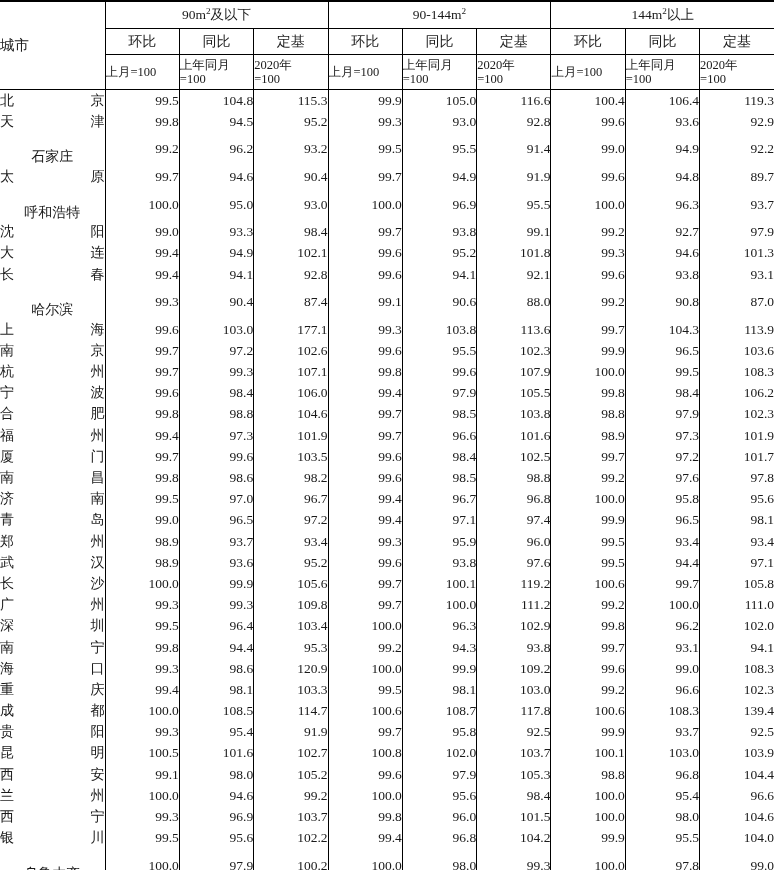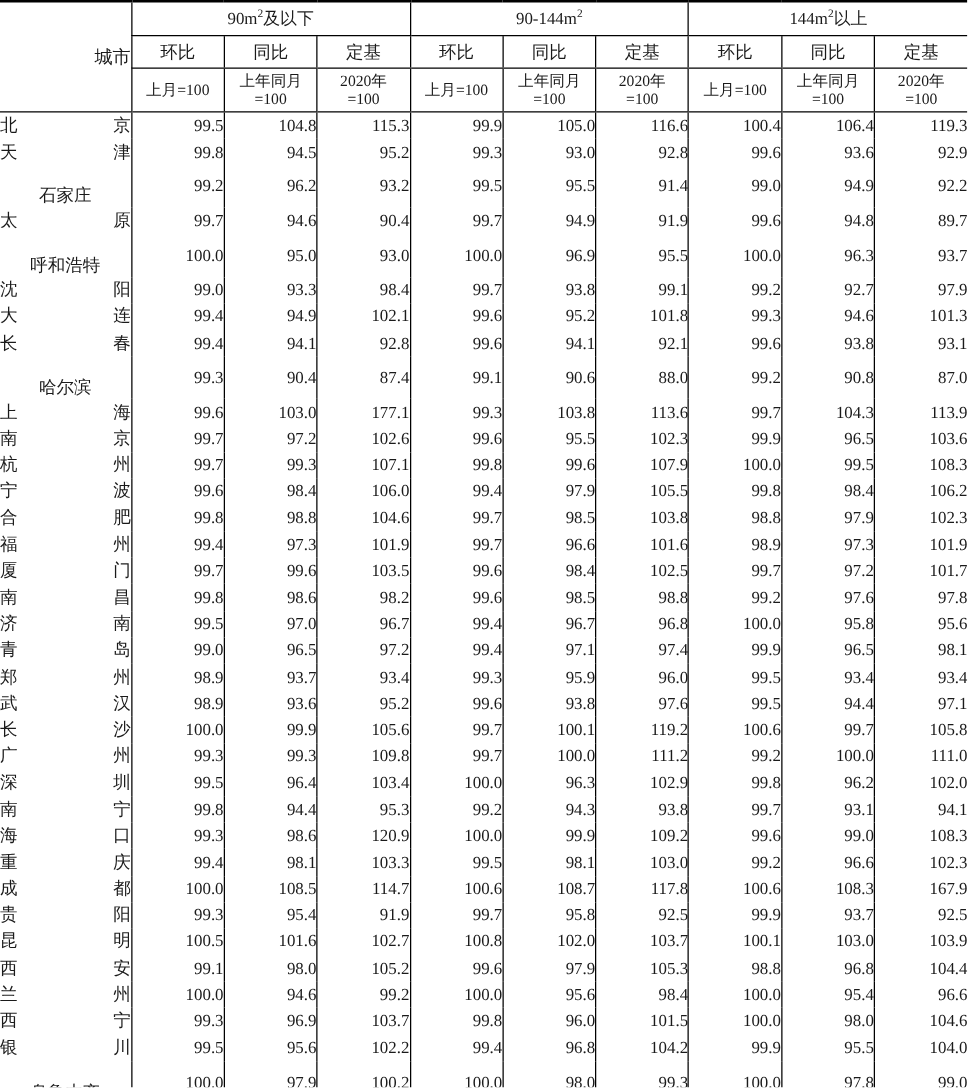--- a/index.html
+++ b/index.html
@@ -47,29 +47,29 @@
     font-size: 13.5px;
     line-height: 1.1;
   }
   .hdr-sub {
     text-align: center;
     height: 25px;
     font-size: 14px;
     margin-top: 40px;
   }
   .hdr-base {
-    text-align: center;
+    text-align: left;
     height: 34px;
     font-size: 12.5px;
     line-height: 1.12;
     padding: 0 2px;
     margin-left: 22px;
   }
   .hdr-city {
-    text-align: right;
+    text-align: left;
     font-size: 14.5px;
     vertical-align: middle;
   }
   sup {
     font-size: 0.68em;
     vertical-align: super;
     line-height: 0;
   }
 
   
@@ -640,21 +640,21 @@
             </div>
           </td>
           <td class="num bl-thin">100.0</td>
           <td class="num bl-thin">108.5</td>
           <td class="num bl-thin">114.7</td>
           <td class="num bl-thin">100.6</td>
           <td class="num bl-thin">108.7</td>
           <td class="num bl-thin">117.8</td>
           <td class="num bl-thin">100.6</td>
           <td class="num bl-thin">108.3</td>
-          <td class="num bl-thin">167.9</td>
+          <td class="num bl-thin">139.4</td>
         </tr>
         <tr class="datarow">
           <td class="city">
             <div class="city-inner">
               <span>贵</span>
               <span>阳</span>
             </div>
           </td>
           <td class="num bl-thin">99.3</td>
           <td class="num bl-thin">95.4</td>

